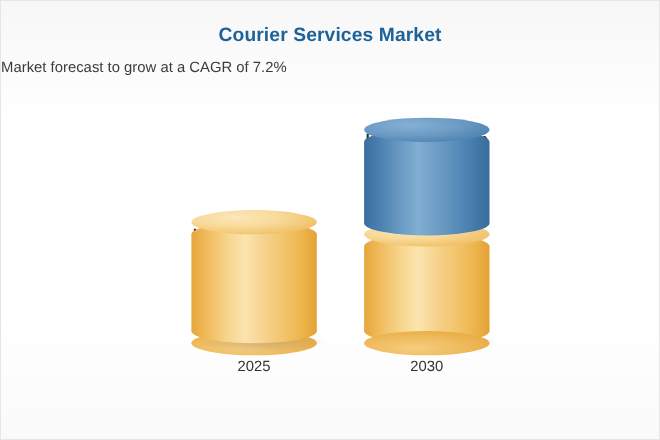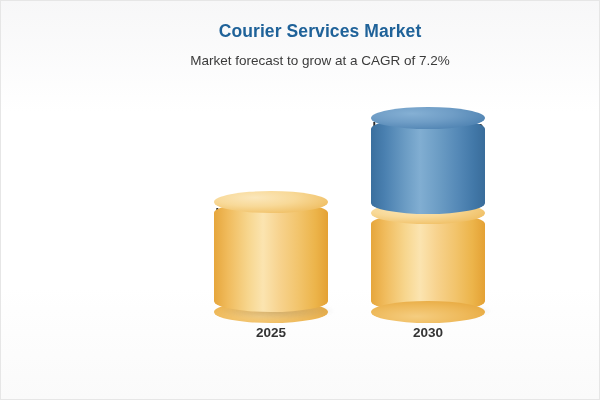--- a/index.html
+++ b/index.html
@@ -11,21 +11,20 @@
     font-family: "Liberation Sans", sans-serif;
   }
   #chart-card {
     position: relative;
     width: 600px;
     height: 400px;
     box-sizing: border-box;
     background: #fdfdfd;
     border: 1px solid #e6e6e6;
     overflow: hidden;
-    padding-left: 40px;
   }
   
   #chart-card::before {
     content: "";
     position: absolute;
     inset: 0;
     background: linear-gradient(180deg, #f7f7f8 0%, #ffffff 28%, #ffffff 72%, #fafafa 100%);
     pointer-events: none;
     z-index: 0;
   }
@@ -37,21 +36,20 @@
     top: 20px; left: 0; right: 0;
     text-align: center;
     font-size: 17.5px;
     font-weight: bold;
     color: #1f6299;
     letter-spacing: 0.1px;
   }
   #chart-subtitle {
     position: absolute;
     top: 52px; left: 0; right: 0;
-    text-align: center;
     font-size: 13.5px;
     font-weight: normal;
     color: #3b3b3b;
   }
 
   
   #plot-area {
     position: absolute;
     left: 0; right: 0;
     top: 80px;
@@ -76,21 +74,21 @@
     white-space: nowrap;
   }
   #value-label-2025 { bottom: 126px; }
   #value-label-2034 { bottom: 212px; }
 
   .category-label {
     position: absolute;
     bottom: 6px;
     left: 0; right: 0;
     font-size: 13.5px;
-    font-weight: bold;
+    font-weight: normal;
     color: #333333;
   }
 
   
   .cylinder {
     position: absolute;
     bottom: 34px;
     left: 28px;
     width: 114px;
   }

